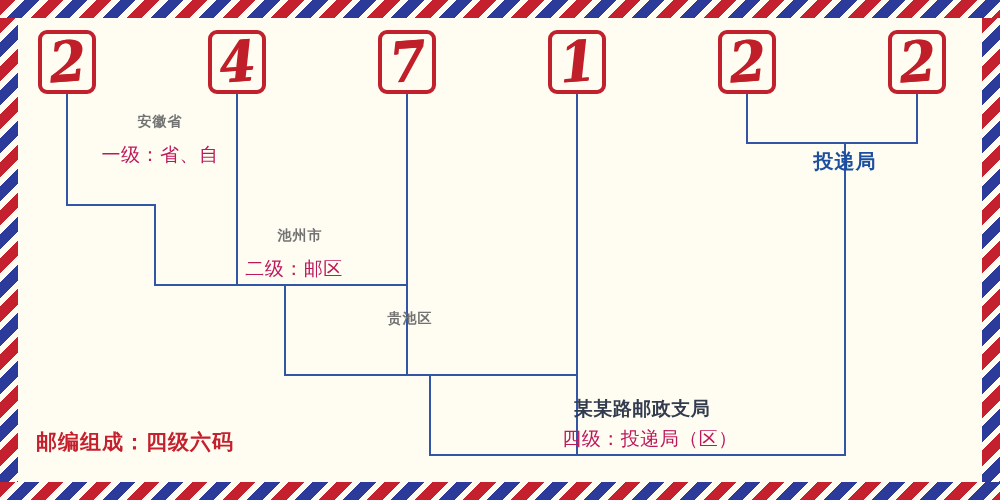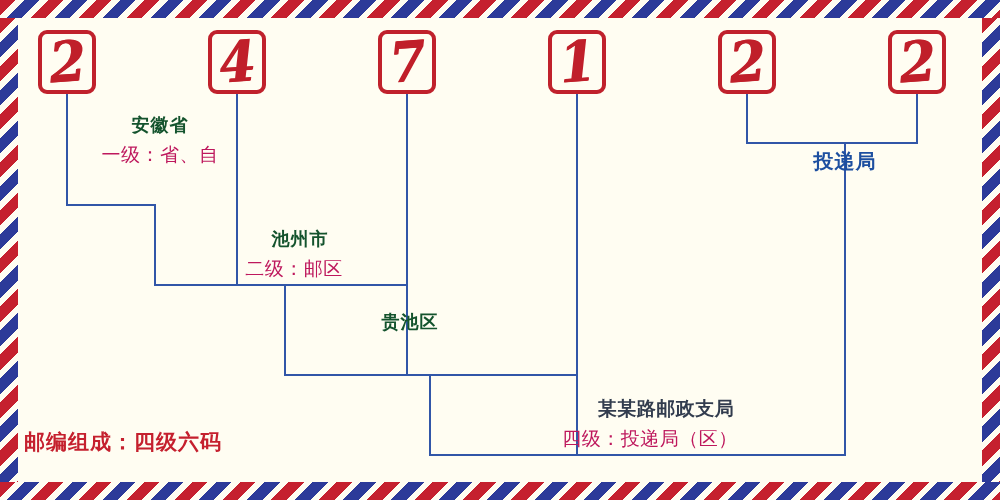--- a/index.html
+++ b/index.html
@@ -35,22 +35,22 @@
     text-shadow:1px 0 0 #c01f2a;
   }
 
   
   .line{position:absolute;background:#3156a8;}
   .vl{width:2px;}
   .hl{height:2px;}
 
   
   .lvl-name{
-    position:absolute;color:#14532d;font-weight:bold;
-    font-size:18px;text-align:center;letter-spacing:1px;
+    position:absolute;color:#737373;font-weight:bold;
+    font-size:14px;text-align:center;letter-spacing:1px;
   }
   .lvl-name.dark{color:#323c4e;font-size:19px;letter-spacing:0.5px;}
   .lvl-desc{
     position:absolute;color:#be185d;font-size:19px;
     text-align:center;line-height:23px;letter-spacing:0.5px;
   }
   .delivery-label{
     position:absolute;color:#1d4fa0;font-weight:bold;
     font-size:20px;text-align:center;letter-spacing:1px;margin-top:42px;
   }
@@ -111,20 +111,20 @@
   <div class="lvl-name" style="left:90px;top:113px;width:140px">安徽省</div>
   <div class="lvl-desc" style="left:80px;top:143px;width:160px">
     <span style="display:block">一级：省、自</span>
   </div>
 
   <div class="lvl-name" style="left:240px;top:227px;width:120px">池州市</div>
   <div class="lvl-desc" style="left:224px;top:257px;width:140px">二级：邮区</div>
 
   <div class="lvl-name" style="left:350px;top:310px;width:120px">贵池区</div>
 
-  <div class="lvl-name dark" style="left:556px;top:396px;width:220px">某某路邮政支局</div>
+  <div class="lvl-name dark" style="left:532px;top:396px;width:220px">某某路邮政支局</div>
   <div class="lvl-desc" style="left:525px;top:427px;width:250px">四级：投递局（区）</div>
 
   <div class="delivery-label" style="left:780px;top:106px;width:130px">投递局</div>
 
-  <div class="footer-note" style="left:24px;top:428px">邮编组成：四级六码</div>
+  <div class="footer-note" style="left:36px;top:428px">邮编组成：四级六码</div>
 
 </div>
 
 </body></html>

